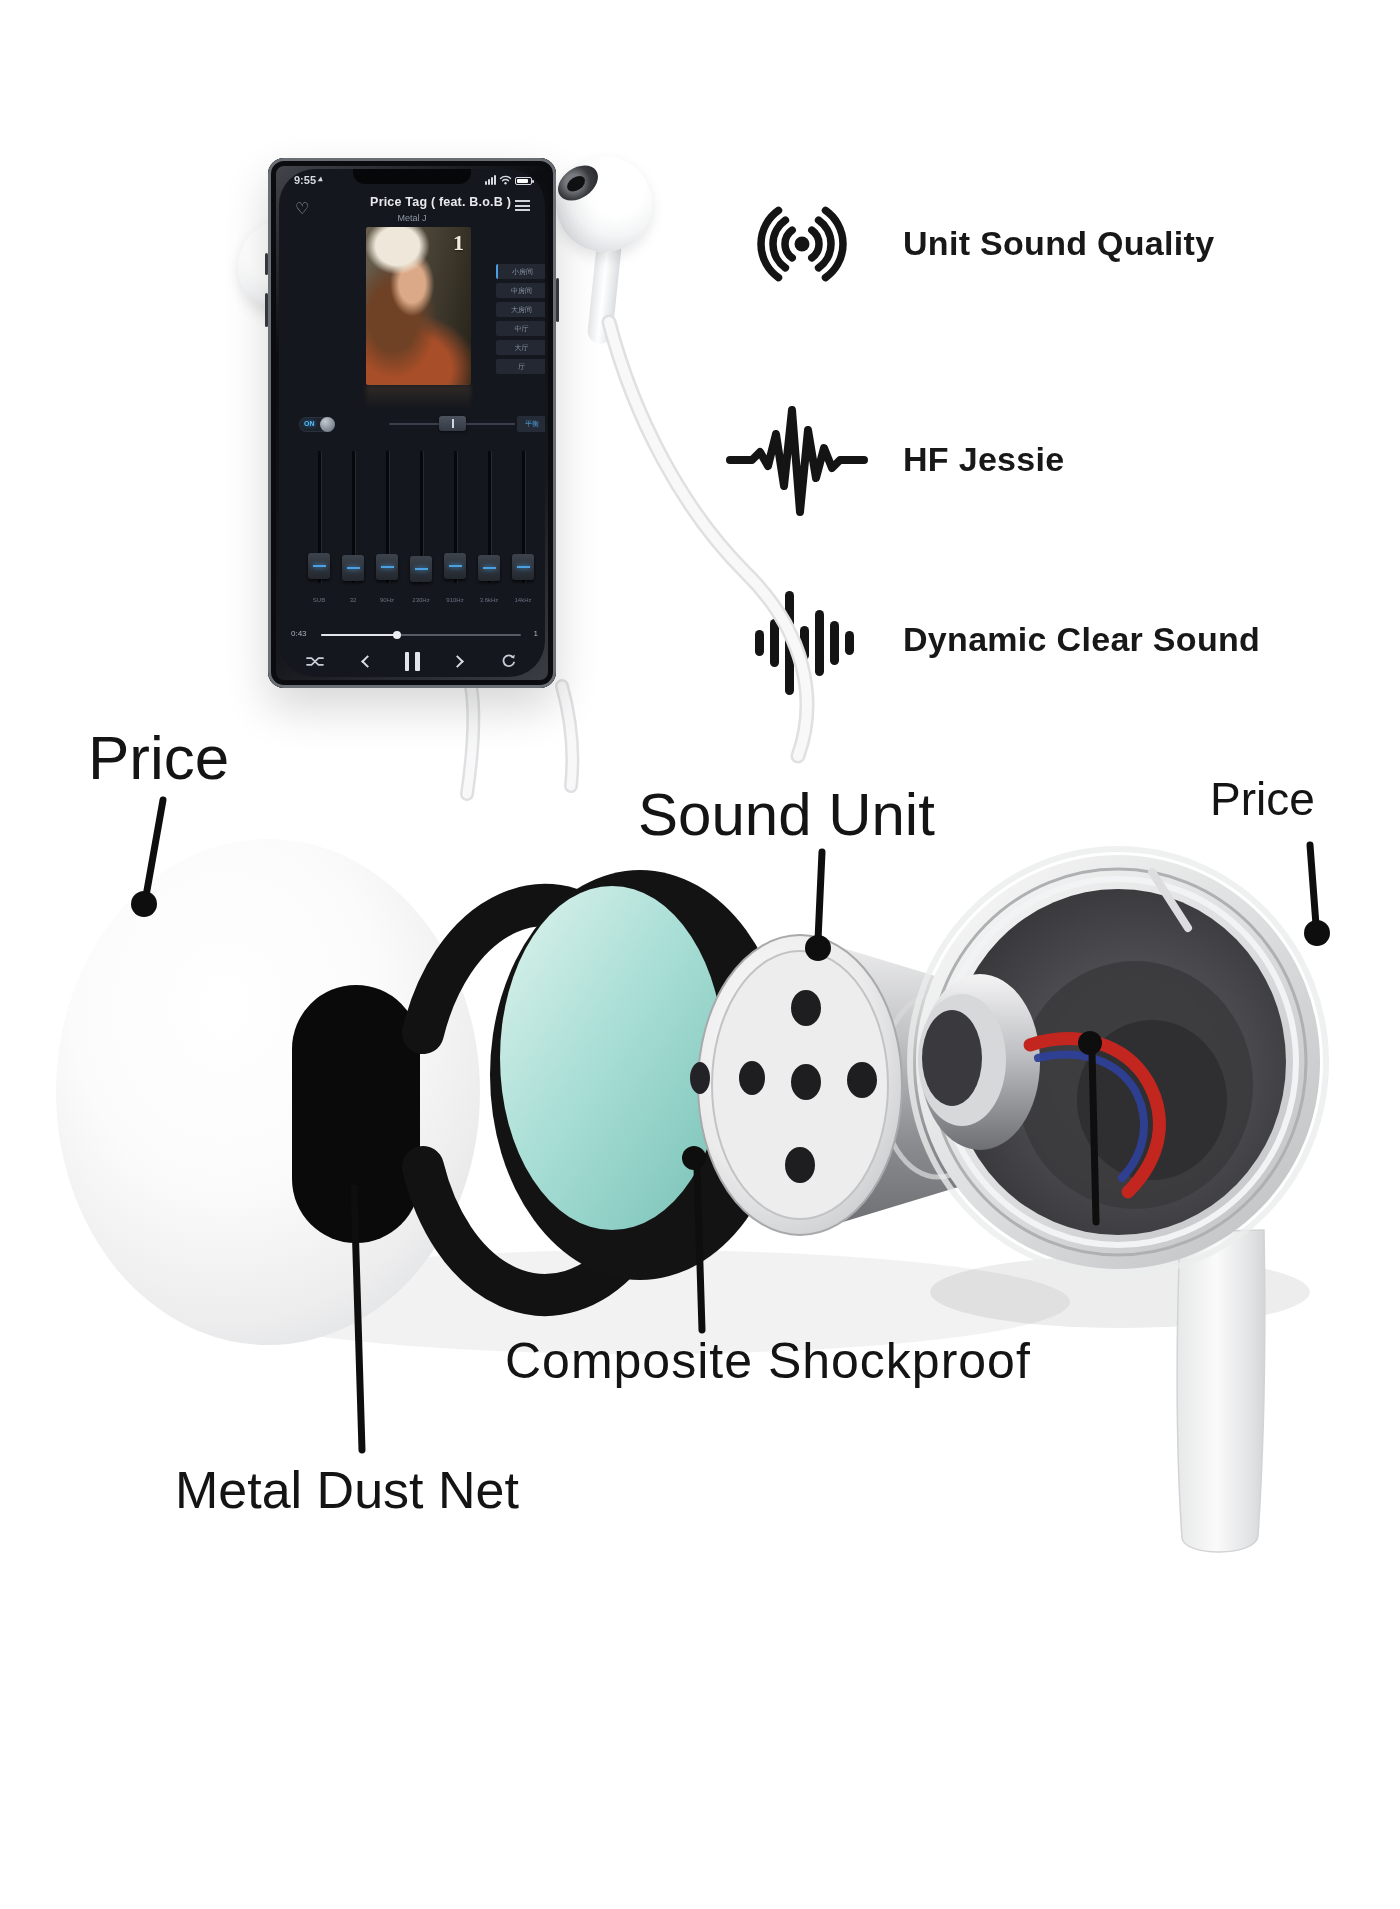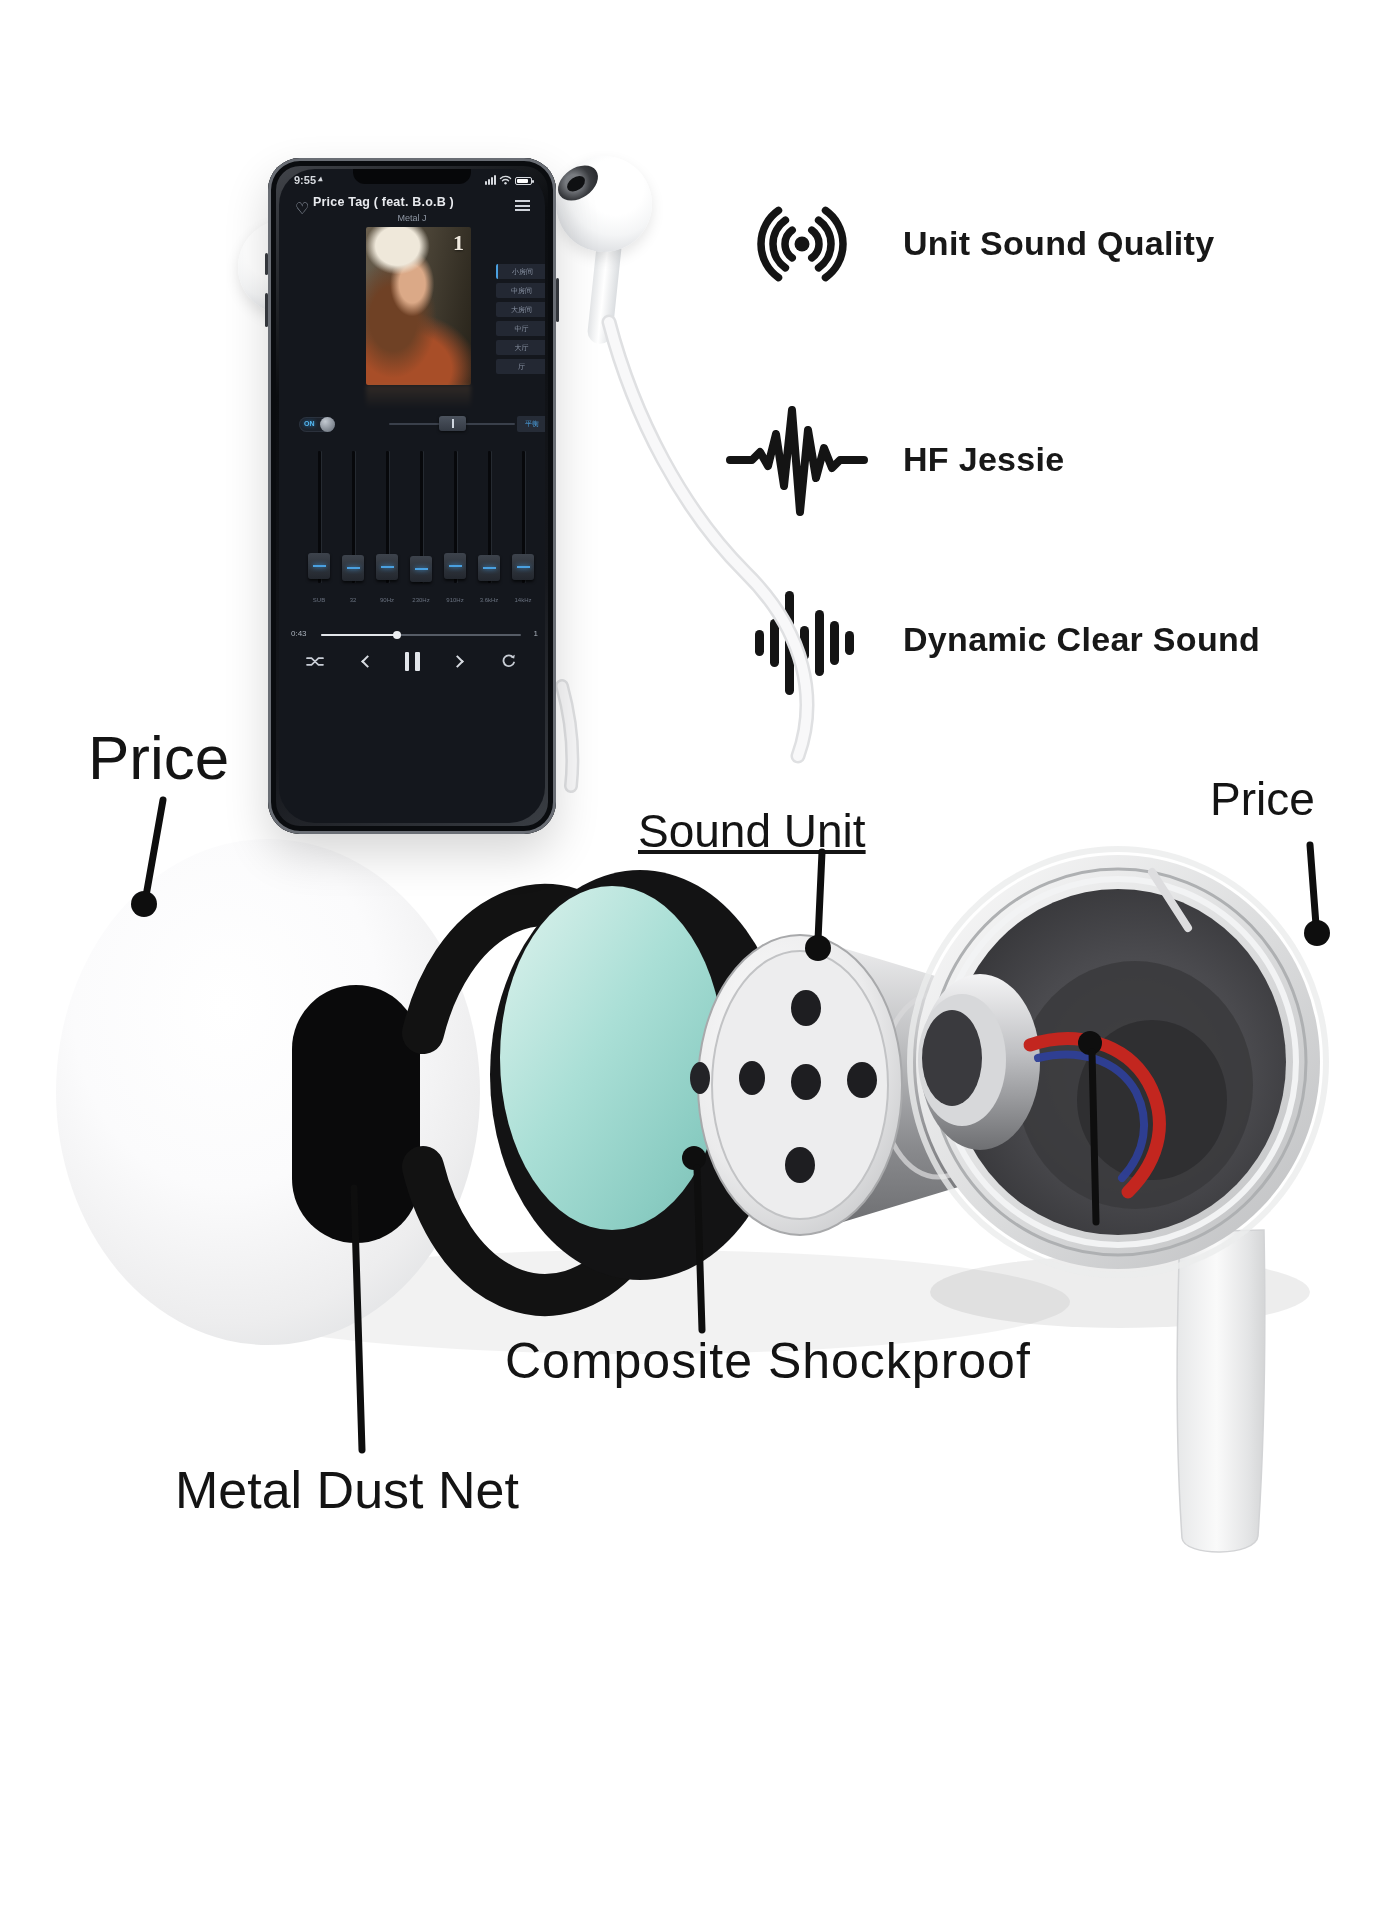--- a/index.html
+++ b/index.html
@@ -13,21 +13,21 @@
     background:radial-gradient(circle at 38% 32%, #ffffff 0 32%, #f4f5f6 55%, #dcdee1 78%, #c6c9cd 100%);
     box-shadow:0 6px 14px rgba(0,0,0,.10);}
   .bud-port{position:absolute;border-radius:50%;
     background:radial-gradient(circle at 42% 40%, #7a7d82 0 25%, #3a3c40 55%, #1c1e21 100%);}
   .bud-port-in{position:absolute;left:22%;top:26%;width:46%;height:44%;border-radius:50%;background:#101113;}
   .bud-stem{position:absolute;border-radius:14px;
     background:linear-gradient(90deg,#e4e6e8,#ffffff 45%,#dadde0 100%);}
   .bud-L{position:absolute;font-size:10px;color:#9aa0a6;}
 
   
-  .phone{position:absolute;left:268px;top:158px;width:288px;height:676px;border-radius:32px;
+  .phone{position:absolute;left:268px;top:158px;width:288px;height:530px;border-radius:16px;
     background:linear-gradient(145deg,#45484e,#0b0d10 28%,#16181d 70%,#3c4046);
     box-shadow:inset 0 0 0 3px #6a6e75, inset 0 0 0 8px #0a0c0f, 0 20px 45px rgba(0,0,0,.16);
     z-index:30;padding-left:27px;}
   .side-btn{position:absolute;background:#33363b;border-radius:2px;}
   .screen{position:absolute;left:11px;top:11px;right:11px;bottom:11px;border-radius:36px;
     background:#14171d;overflow:hidden;}
   .notch{position:absolute;left:50%;top:0;transform:translateX(-50%);width:118px;height:15px;
     background:#060709;border-radius:0 0 12px 12px;}
   .statusbar{position:absolute;top:5px;left:15px;right:13px;display:flex;justify-content:space-between;
     align-items:center;color:#d6d9de;font-size:11px;font-weight:bold;}
@@ -36,21 +36,21 @@
     border-bottom:3px solid transparent;transform:rotate(35deg);display:inline-block;}
   .st-right{display:flex;align-items:flex-end;gap:3px;}
   .sig{display:flex;align-items:flex-end;gap:1px;}
   .sig i{display:block;width:2px;background:#d6d9de;border-radius:1px;}
   .batt{width:17px;height:8px;border:1px solid #d6d9de;border-radius:2px;position:relative;}
   .batt i{position:absolute;left:1px;top:1px;bottom:1px;width:11px;background:#ffffff;border-radius:1px;}
   .batt em{position:absolute;right:-3px;top:2px;width:2px;height:3px;background:#d6d9de;border-radius:1px;}
 
   .pl-header{position:absolute;top:24px;left:0;right:0;height:40px;}
   .heart{position:absolute;left:16px;top:6px;font-size:16px;color:#9aa2ae;}
-  .pl-title{position:absolute;left:34px;right:34px;top:2px;text-align:left;color:#e8eaee;
+  .pl-title{position:absolute;left:34px;right:34px;top:2px;text-align:right;color:#e8eaee;
     font-size:12.5px;font-weight:bold;letter-spacing:.2px;white-space:nowrap;}
   .pl-artist{position:absolute;left:34px;right:34px;top:20px;text-align:center;color:#8f97a4;font-size:9px;}
   .menu-ic{position:absolute;right:15px;top:7px;width:15px;height:11px;
     background:repeating-linear-gradient(to bottom,#cfd3da 0 2px,transparent 2px 4.5px);}
 
   .album{position:absolute;left:87px;top:58px;width:105px;height:158px;border-radius:2px;overflow:hidden;
     background:
       radial-gradient(52px 46px at 30% 12%, #efe8da 0 42%, rgba(239,232,218,0) 62%),
       radial-gradient(34px 50px at 44% 36%, #dba987 0 38%, rgba(219,169,135,0) 65%),
       radial-gradient(62px 85px at 26% 58%, #6f4125 0 38%, rgba(111,65,37,0) 70%),
@@ -217,21 +217,21 @@
       <circle cx="1317" cy="933" r="13" stroke="none"></circle>
       <circle cx="694" cy="1158" r="12" stroke="none"></circle>
       <line x1="697" y1="1168" x2="702" y2="1330"></line>
       <line x1="354" y1="1188" x2="362" y2="1450"></line>
       <circle cx="1090" cy="1043" r="12" stroke="none"></circle>
       <line x1="1092" y1="1052" x2="1096" y2="1222"></line>
     </g>
   </svg>
 
   <div class="dlabel" style="left:88px;top:722px;font-size:62px;">Price</div>
-  <div class="dlabel" style="left:638px;top:804px;font-size:46px;text-decoration:underline;">Sound Unit</div>
+  <div class="dlabel" style="left:638px;top:780px;font-size:60px;">Sound Unit</div>
   <div class="dlabel" style="left:1210px;top:772px;font-size:46px;">Price</div>
   <div class="dlabel" style="left:175px;top:1460px;font-size:52px;">Metal Dust Net</div>
   <div class="dlabel" style="left:505px;top:1332px;font-size:50px;letter-spacing:1px;">Composite Shockproof</div>
   <div class="filter-L">L</div>
 
   <div style="position:absolute;z-index:10;">
     <div class="bud-stem" style="left:294px;top:296px;width:25px;height:120px;transform:rotate(16deg);"></div>
     <div class="bud-head" style="left:238px;top:220px;width:94px;height:94px;"></div>
     <div class="bud-port" style="left:299px;top:236px;width:42px;height:30px;transform:rotate(38deg);">
       <div class="bud-port-in"></div>

